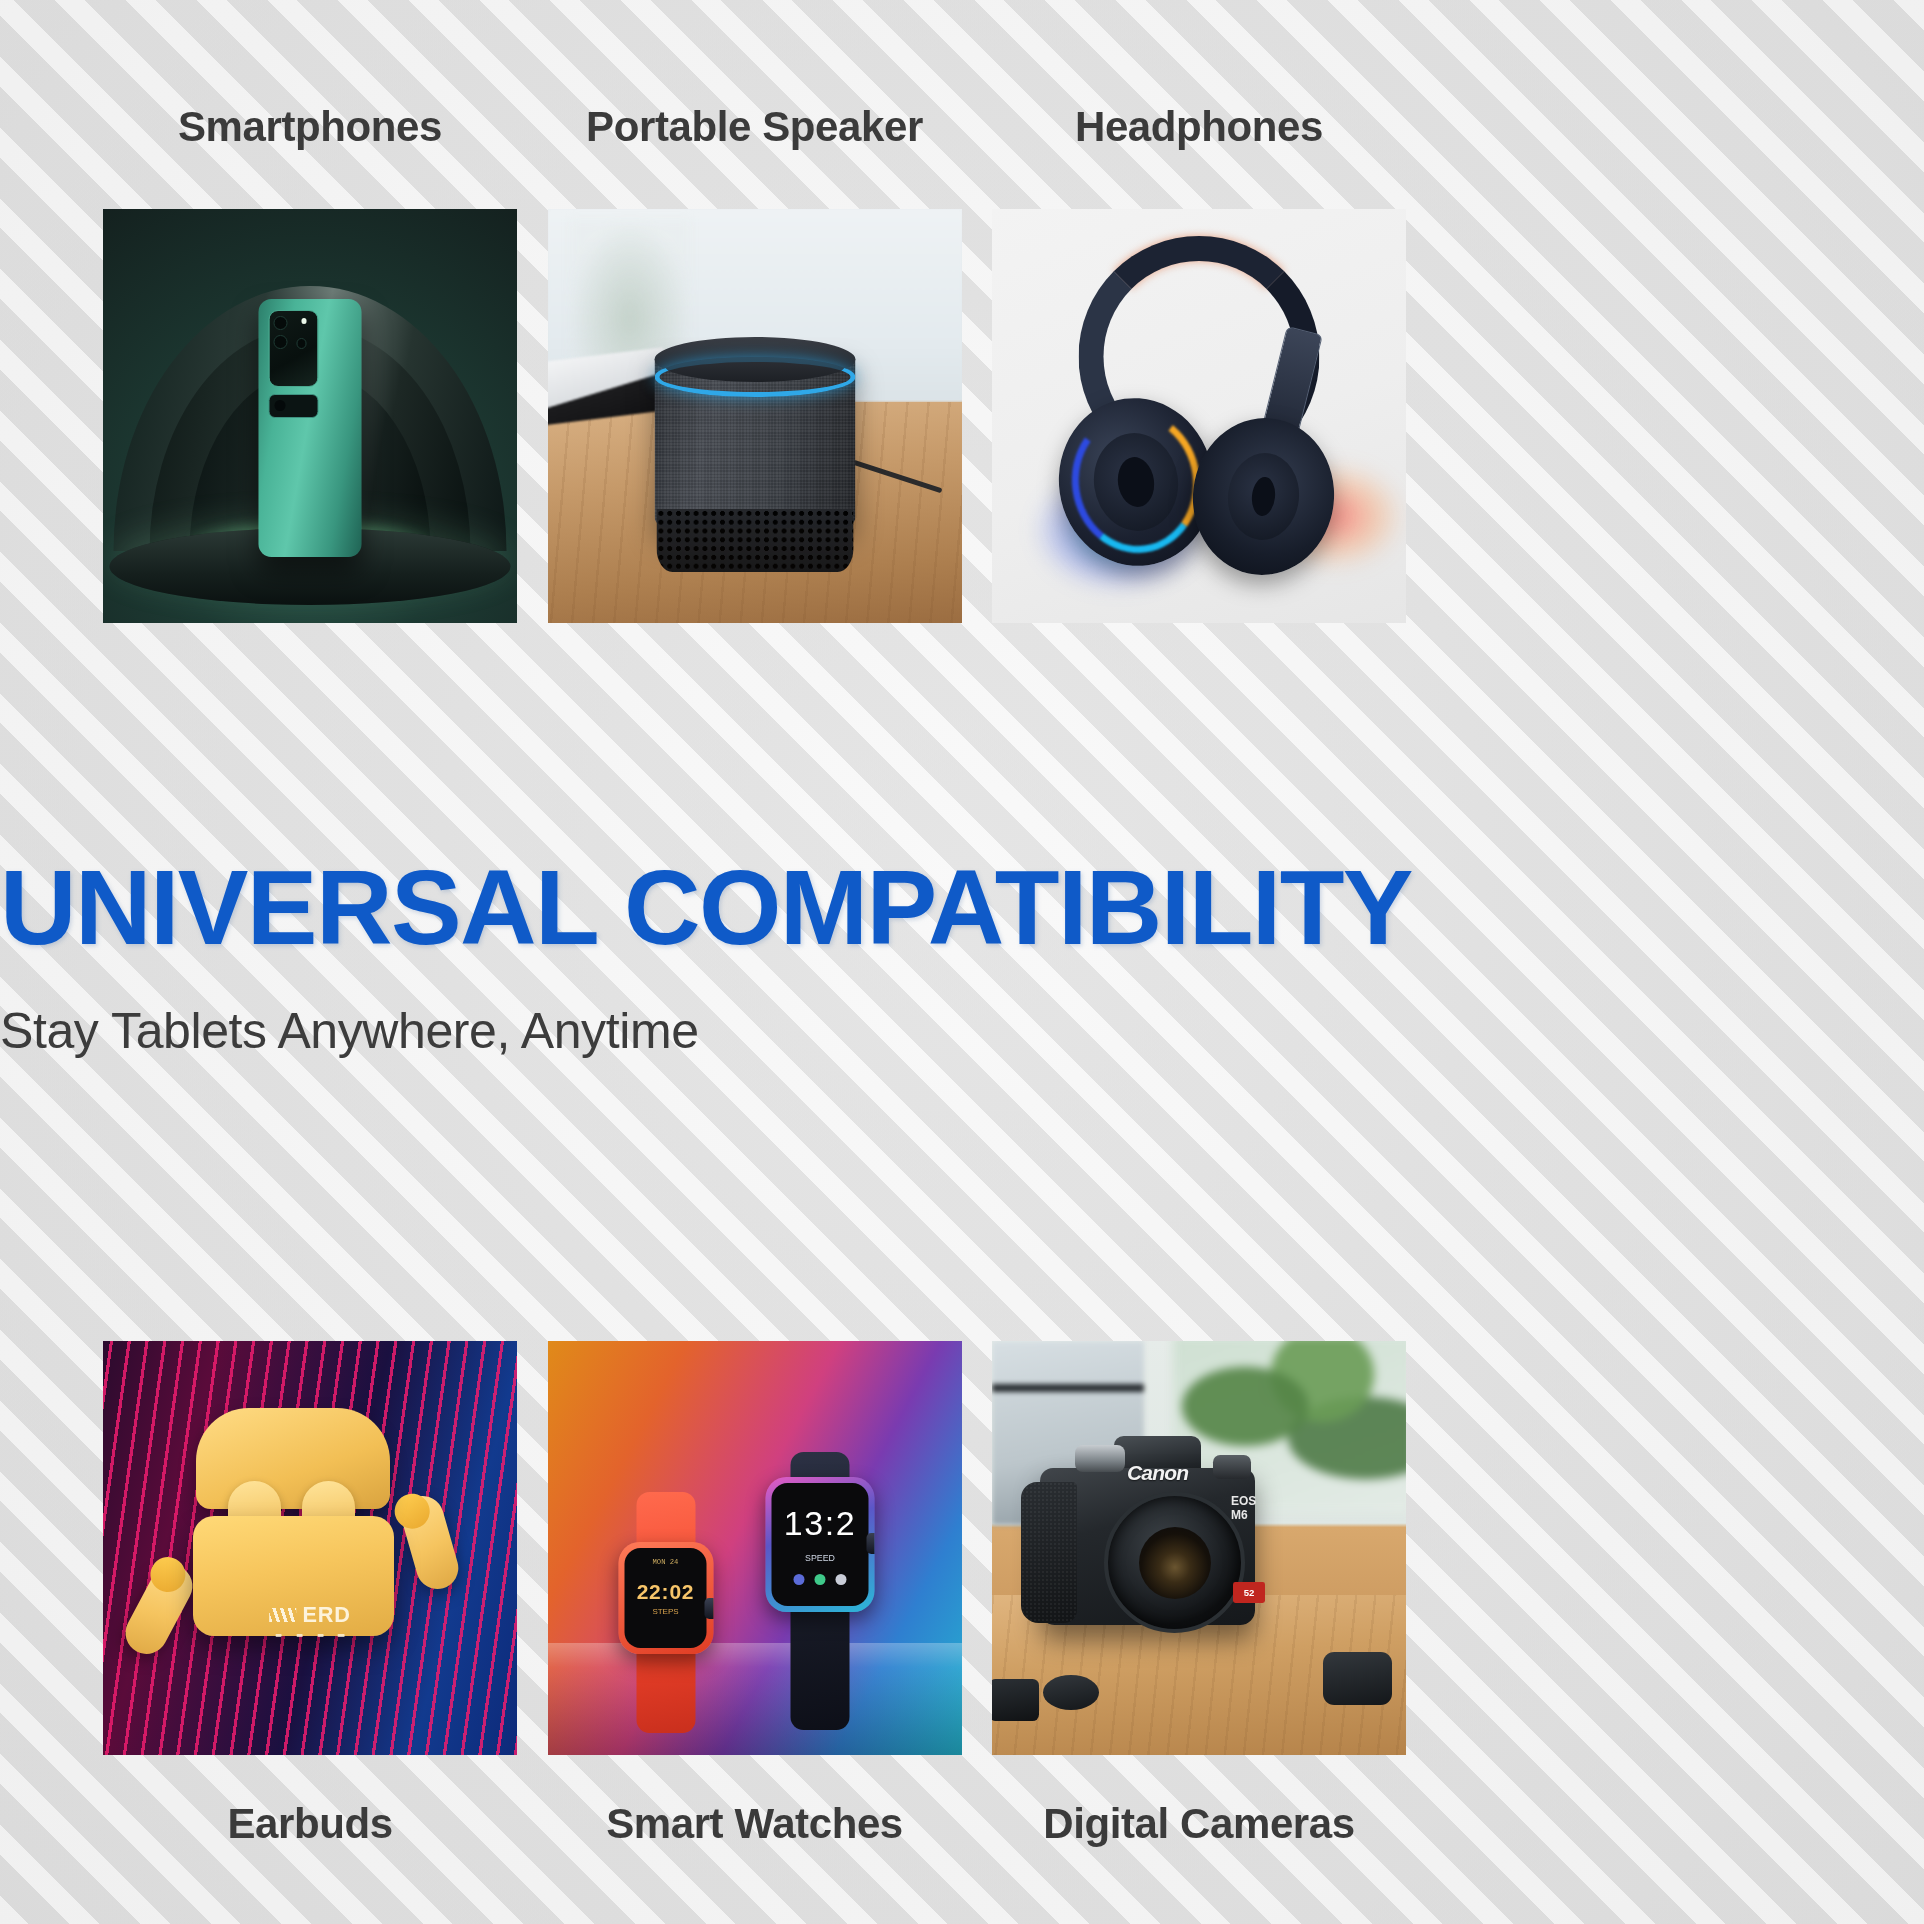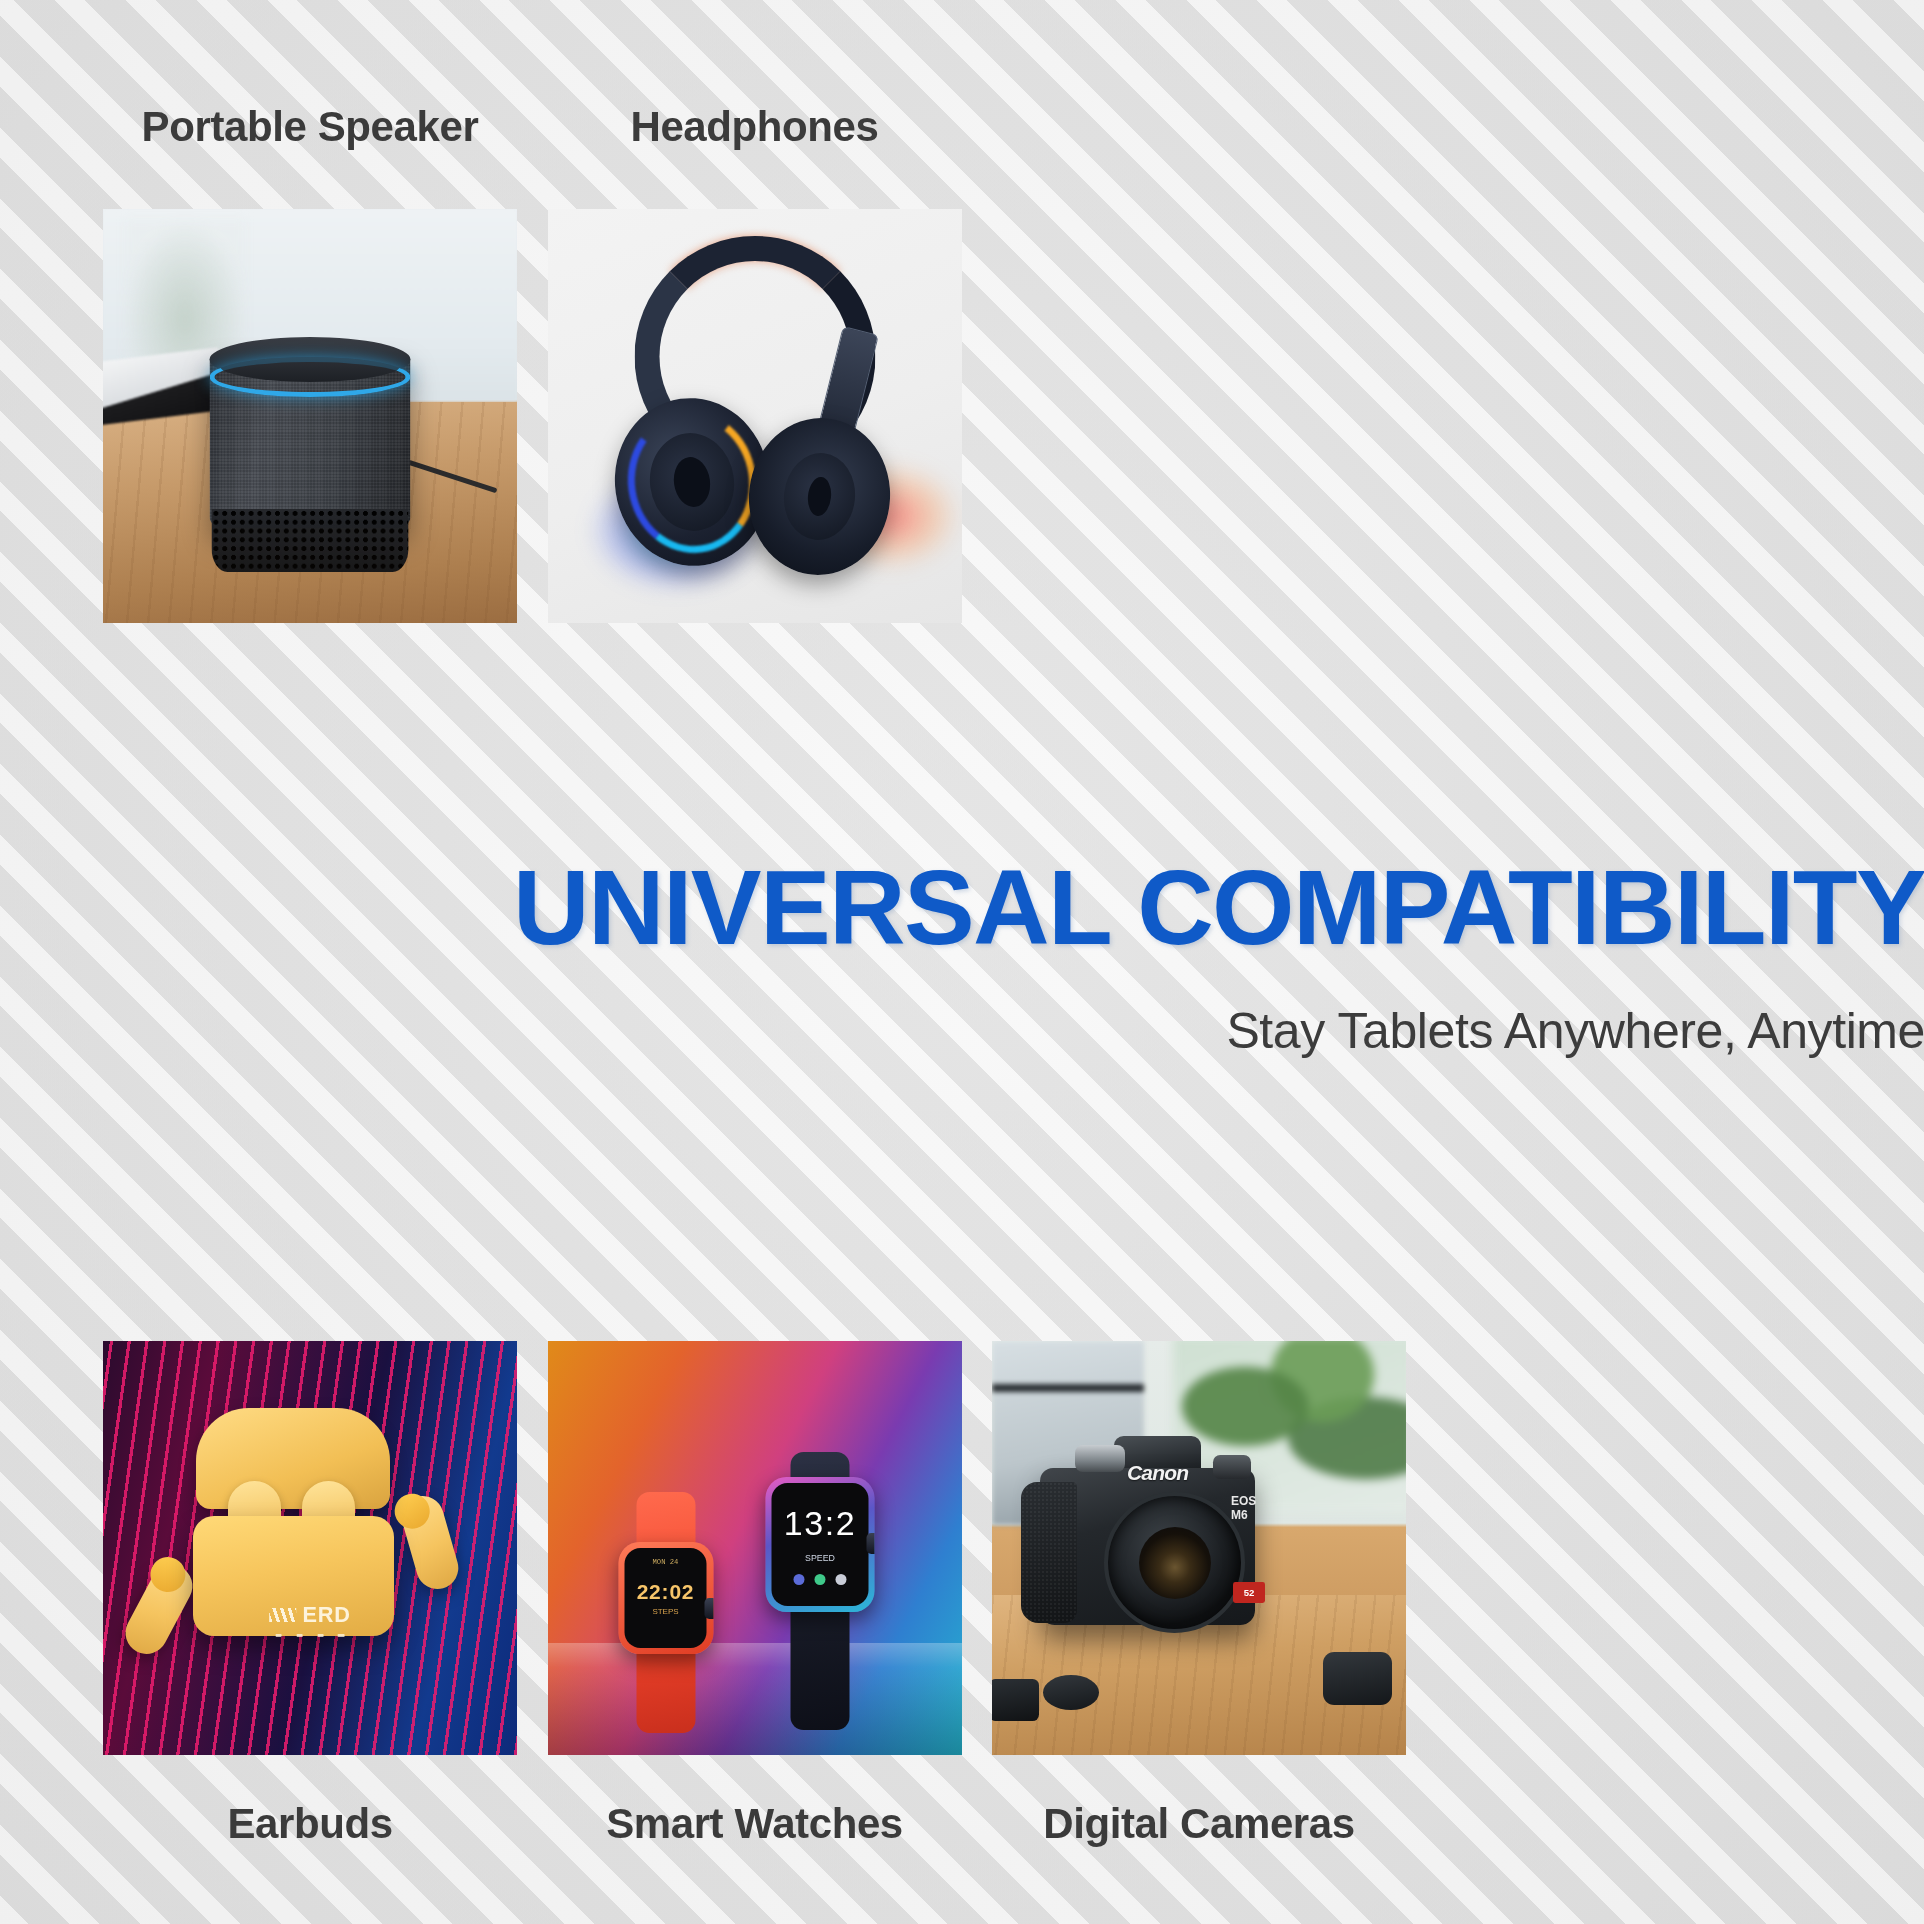--- a/index.html
+++ b/index.html
@@ -38,21 +38,21 @@
   .label{
     font-size:42px; font-weight:bold; color:#3b3b3b;
     letter-spacing:-0.4px; white-space:nowrap;
     text-align:center; line-height:1;
   }
   .label-top{ position:absolute; top:-103px; width:100%; }
   .label-bottom{ margin-top:48px; }
 
   .center-block{
     position:absolute; left:0; right:0; top:854px;
-    text-align:right;
+    text-align:left;
   }
   #headline{
     font-size:106px; font-weight:bold; color:#0f5ac8;
     letter-spacing:-1.6px; line-height:1;
     text-shadow:1.6px 2.4px 4px rgba(120,150,190,0.35);
   }
   #subhead{
     margin-top:42px;
     font-size:50px; font-weight:normal; color:#3c3c3c;
     letter-spacing:-0.4px;
@@ -466,20 +466,41 @@
 </style>
 </head>
 <body>
 
 <div id="bg-texture"></div>
 
 <div id="page">
 
   <div class="row row-top">
 
+    <div class="cell">
+      <div class="label label-top">Smartphones</div>
+      <div class="tile t-phone">
+        <div class="arch a1"></div>
+        <div class="arch a2"></div>
+        <div class="arch a3"></div>
+        <div class="glow"></div>
+        <div class="podium"></div>
+        <div class="phone">
+          <div class="cam">
+            <div class="lens l1"></div>
+            <div class="lens l2"></div>
+            <div class="lens l3"></div>
+            <div class="flash"></div>
+          </div>
+          <div class="cam2">
+              <i></i>
+            </div>
+        </div>
+      </div>
+    </div>
 
 
     <div class="cell">
       <div class="label label-top">Portable Speaker</div>
       <div class="tile t-spk">
         <div class="wall"></div>
         <div class="plant"></div>
         <div class="desk"></div>
         <div class="laptop"></div>
         <div class="cable"></div>

